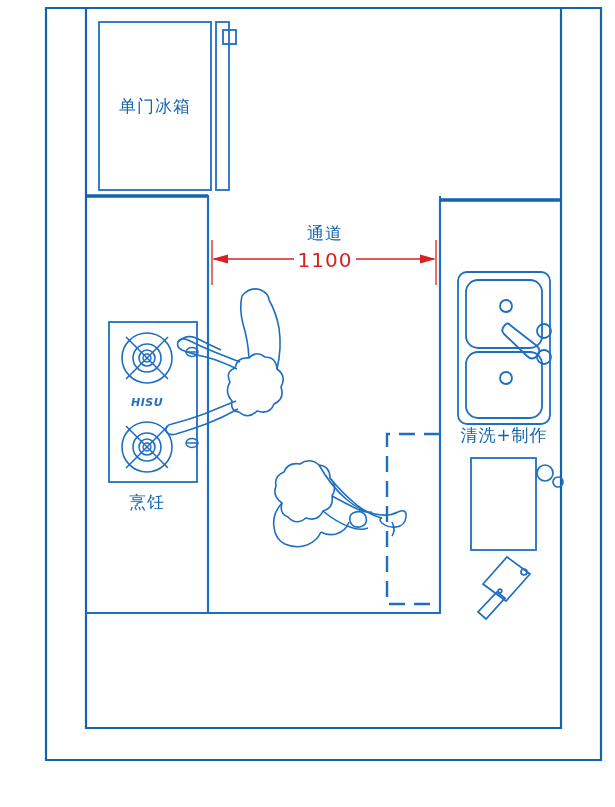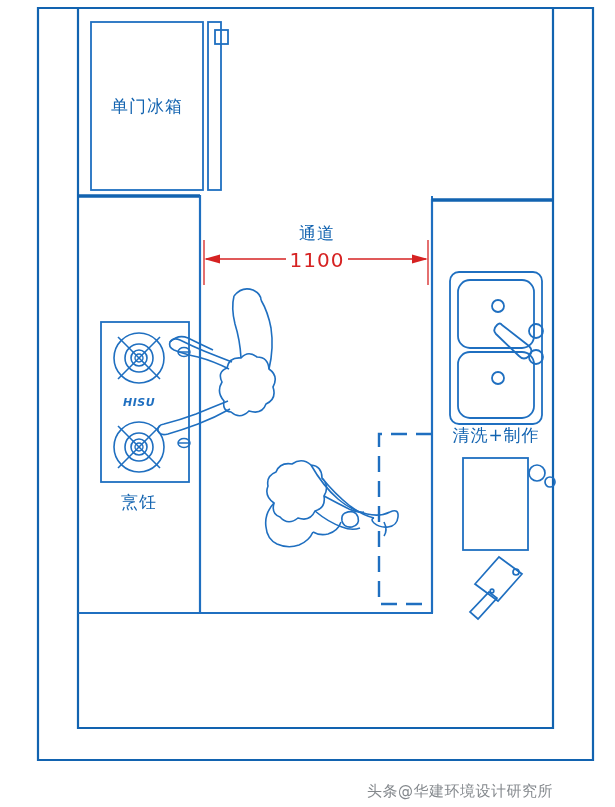--- a/index.html
+++ b/index.html
@@ -9,21 +9,21 @@
   }
   body {
     width: 615px;
     height: 807px;
     position: relative;
     overflow: hidden;
     font-family: "DejaVu Sans", "Liberation Sans", sans-serif;
   }
   #plan-root {
     position: absolute;
-    left: 8px;
+    left: 16px;
     top: 0;
     width: 553px;
     height: 807px;
   }
   svg.plan {
     display: block;
     width: 615px;
     height: 807px;
   }
   .lbl {
@@ -232,14 +232,13 @@
       <path d="M 376 522 Q 380 530 376 536"></path>
 
       <path d="M 307 511 Q 320 522 334 527 Q 344 531 352 528"></path>
       <path d="M 316 496 Q 329 503 341 509 Q 350 513 356 512"></path>
 
       <path d="M 337 513 Q 347 509 350 517 Q 352 525 344 527 Q 336 528 334 521 Q 333 515 337 513 Z"></path>
     </g>
 
   </svg>
 
-  <div class="wmark">头条@华建环境设计研究所</div>
 </div>
 
 </body></html>

